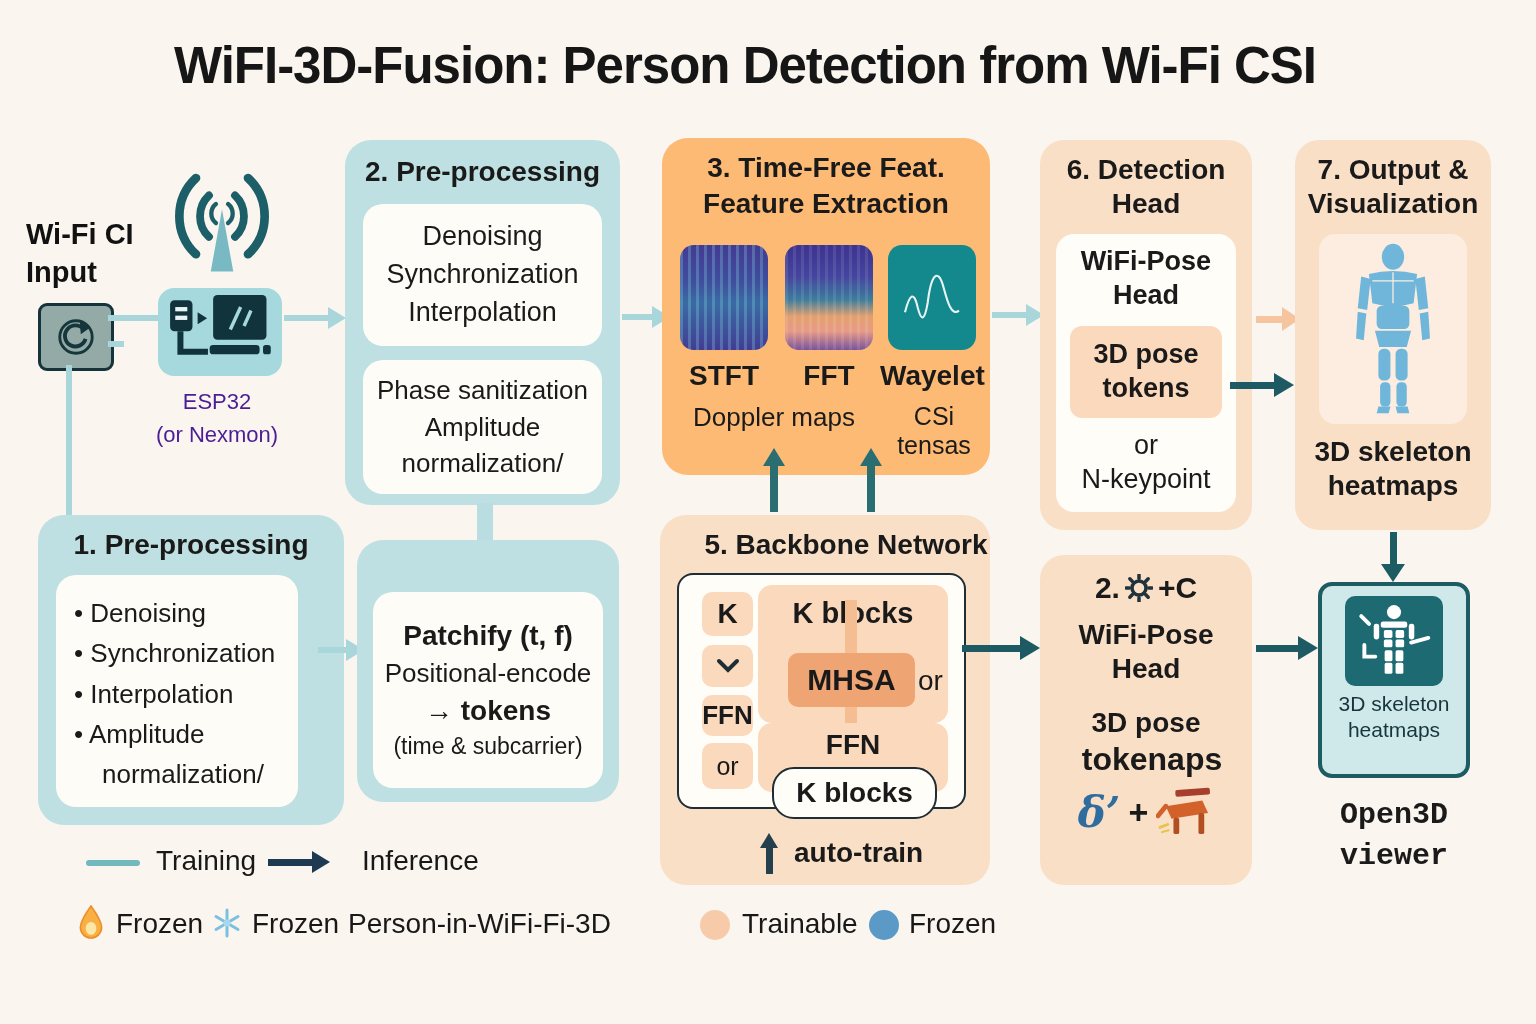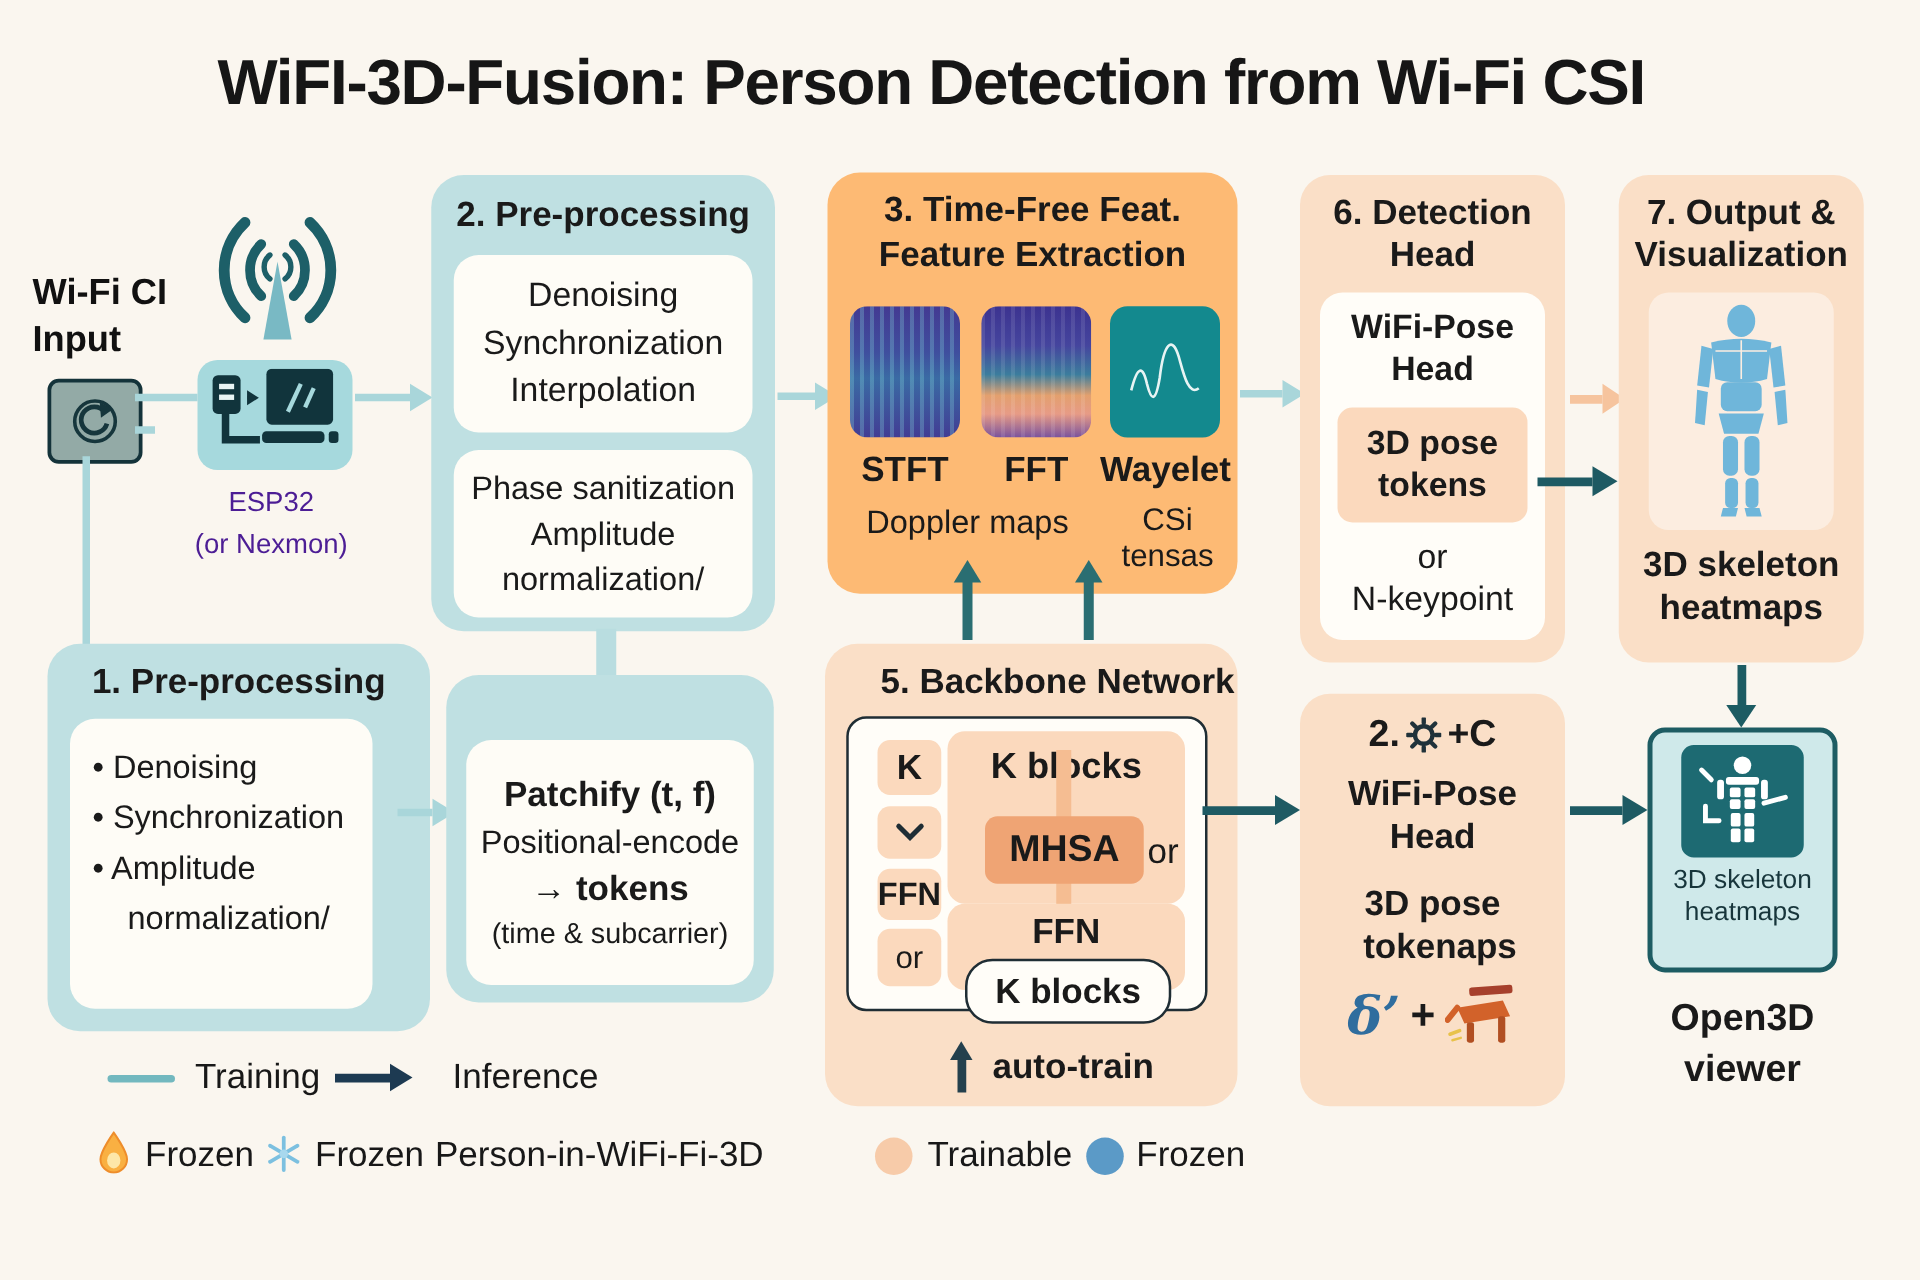--- a/index.html
+++ b/index.html
@@ -169,20 +169,21 @@
   </div>
 
   <div class="shaft" style="left:1390px;top:532px;width:7px;height:34px;background:#1d5c63;"></div>
   <div class="tri" style="left:1381px;top:564px;border-left:12px solid transparent;border-right:12px solid transparent;border-top:18px solid #1d5c63;"></div>
 
   <div class="box teal" style="left:38px;top:515px;width:306px;height:310px;">
     <div class="line bt" style="top:14px;font-size:28px;">1. Pre-processing</div>
     <div class="card" style="left:18px;top:60px;width:242px;height:232px;padding:18px 0 0 18px;box-sizing:border-box;font-size:26px;line-height:1.55;">
       <div>• Denoising</div>
       <div>• Synchronization</div>
+      <div>• Interpolation</div>
       <div>• Amplitude</div>
       <div style="padding-left:28px;">normalization/</div>
     </div>
   </div>
   <div class="shaft" style="left:318px;top:647px;width:28px;height:6px;background:#a9d6da;"></div>
   <div class="tri" style="left:346px;top:639px;border-top:11px solid transparent;border-bottom:11px solid transparent;border-left:18px solid #a9d6da;"></div>
 
   <div class="box teal" style="left:357px;top:540px;width:262px;height:262px;">
     <div class="card ctr" style="left:16px;top:52px;width:230px;height:196px;display:flex;flex-direction:column;justify-content:center;gap:6px;">
       <div style="font-size:28px;font-weight:700;">Patchify (t, f)</div>
@@ -235,21 +236,21 @@
             <line x1="23.5" y1="23.5" x2="26.5" y2="26.5"></line>
           <line x1="5.5" y1="26.5" x2="8.5" y2="23.5"></line>
             <line x1="23.5" y1="8.5" x2="26.5" y2="5.5"></line>
         </g>
       </svg>
       <span>+C</span>
     </div>
     <div class="line bt" style="top:64px;font-size:28px;">WiFi-Pose</div>
     <div class="line bt" style="top:98px;font-size:28px;">Head</div>
     <div class="line" style="top:152px;font-size:28px;font-weight:600;">3D pose</div>
-    <div class="line" style="top:186px;font-size:28px;font-weight:600;padding-left:12px;">tokenaps</div>
+    <div class="line" style="top:186px;font-size:32px;font-weight:600;padding-left:12px;">tokenaps</div>
     <div class="abs" style="left:0;top:232px;width:100%;display:flex;align-items:center;justify-content:center;gap:8px;">
       <span style="font-size:42px;color:#2f6d9e;font-family:'DejaVu Serif',serif;font-style:italic;font-weight:700;">δ’</span>
       <span style="font-size:34px;font-weight:700;">+</span>
       <svg width="58" height="50" viewBox="0 0 60 52">
         <rect x="20" y="2" width="36" height="7" rx="2" fill="#a6402c" transform="rotate(-4 38 6)"></rect>
         <polygon points="10,20 48,14 54,27 16,33" fill="#d2622a"></polygon>
         <path d="M10,20 L2,30" stroke="#d2622a" stroke-width="5" stroke-linecap="round"></path>
         <rect x="18" y="32" width="6" height="17" rx="2" fill="#b14f22"></rect>
         <rect x="44" y="27" width="6" height="22" rx="2" fill="#b14f22"></rect>
         <line x1="4" y1="42" x2="12" y2="39" stroke="#e8c24a" stroke-width="3" stroke-linecap="round"></line>
@@ -281,21 +282,21 @@
         <g stroke="#ffffff" stroke-width="5" stroke-linecap="round" fill="none">
           <line x1="8" y1="18" x2="18" y2="28"></line>
           <path d="M12,55 L12,70 L26,70"></path>
           <line x1="72" y1="52" x2="94" y2="46"></line>
         </g>
       </svg>
     </div>
     <div class="line" style="top:106px;font-size:21px;font-weight:500;color:#17353b;">3D skeleton</div>
     <div class="line" style="top:132px;font-size:21px;font-weight:500;color:#17353b;">heatmaps</div>
   </div>
-  <div class="abs ctr" style="left:1308px;top:795px;width:172px;font-size:30px;font-weight:700;line-height:1.35;">
+  <div class="abs ctr" style="left:1308px;top:795px;width:172px;font-size:30px;font-weight:700;line-height:1.35;font-family:Liberation Mono, monospace;">
     <div>Open3D</div>
     <div>viewer</div>
   </div>
 
   <div class="shaft" style="left:86px;top:860px;width:54px;height:6px;background:#72b8bf;border-radius:3px;"></div>
   <div class="legend-t" style="left:156px;top:845px;">Training</div>
   <div class="shaft" style="left:268px;top:859px;width:44px;height:7px;background:#1d3a52;"></div>
   <div class="tri" style="left:312px;top:851px;border-top:11px solid transparent;border-bottom:11px solid transparent;border-left:18px solid #1d3a52;"></div>
   <div class="legend-t" style="left:362px;top:845px;">Inference</div>
 

